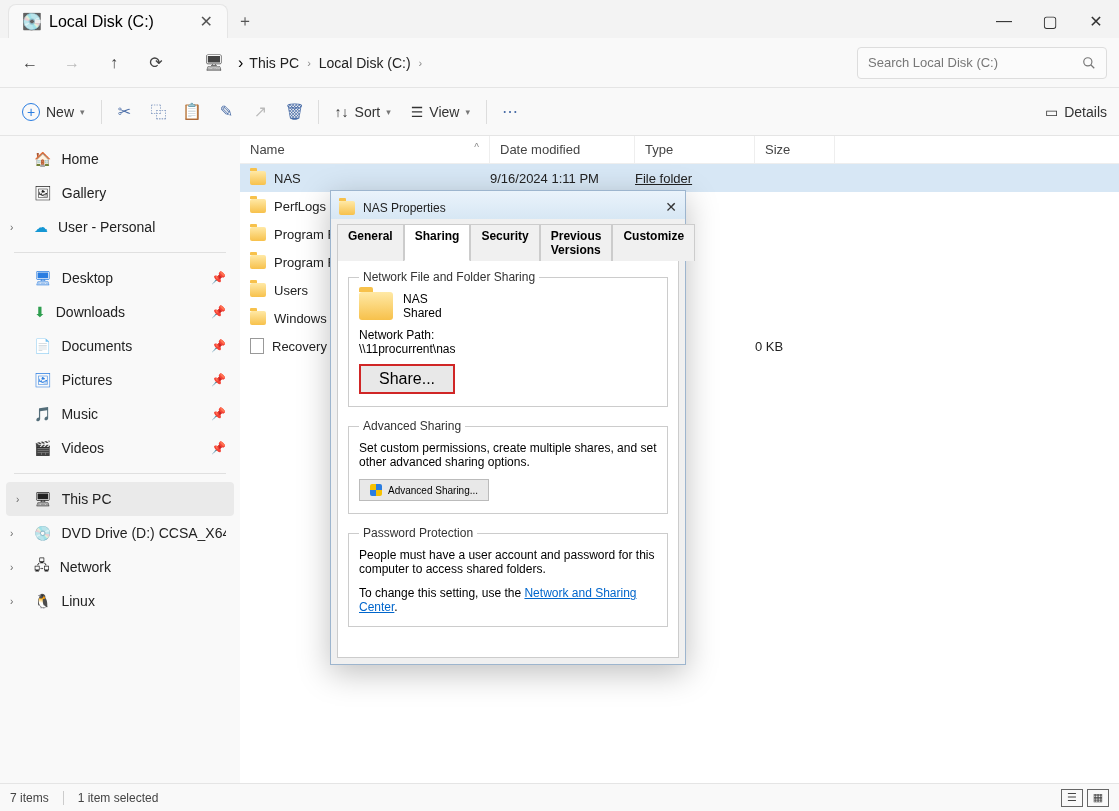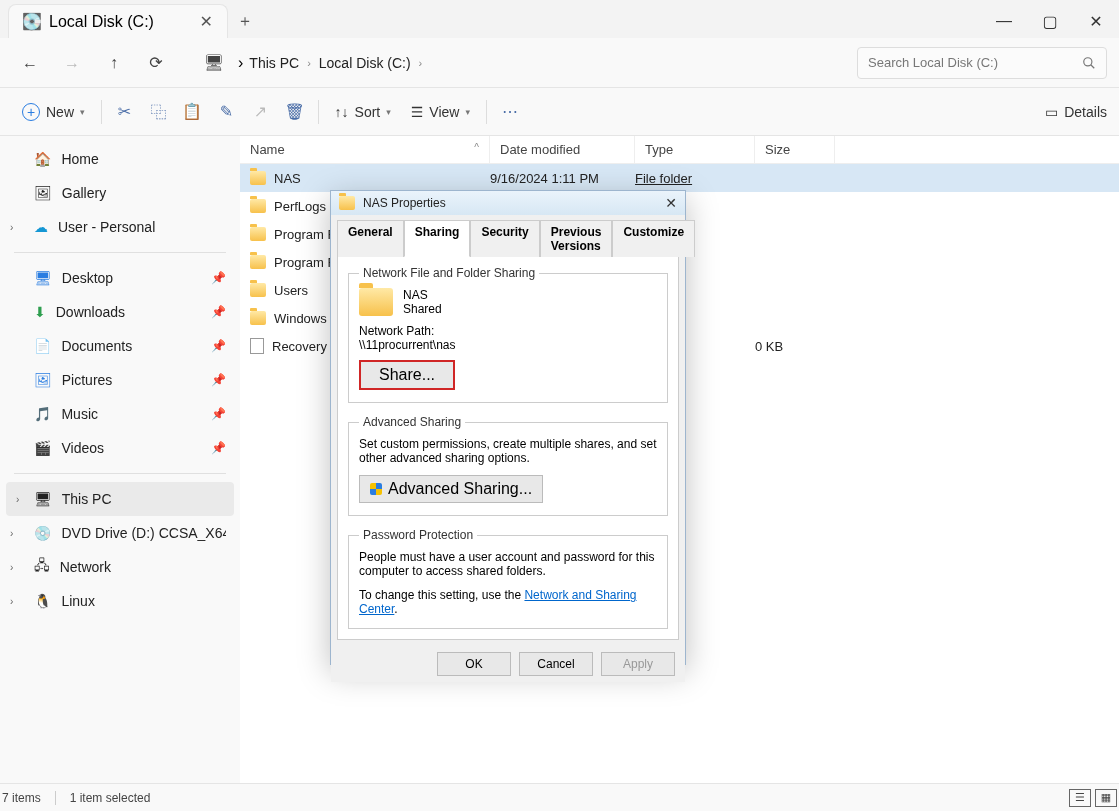--- a/index.html
+++ b/index.html
@@ -40,36 +40,36 @@
   .row{display:flex;height:28px;align-items:center;font-size:13px;color:#222;padding-left:10px;}
   .row.sel{background:#d7e7f5;}
   .row .cell-name{width:240px;display:flex;align-items:center;gap:8px;}
   .row .cell-date{width:145px;}
   .row .cell-type{width:120px;text-decoration:underline;}
   .row .cell-size{width:70px;}
   .foldericon{width:16px;height:14px;background:linear-gradient(#ffe9a6,#f7c14b);border-radius:2px;position:relative;display:inline-block;}
   .foldericon::before{content:"";position:absolute;top:-3px;left:0;width:7px;height:3px;background:#f7c14b;border-radius:1px 1px 0 0;}
   .fileicon{width:14px;height:16px;border:1px solid #999;background:#fff;display:inline-block;}
   
-  .status{position:absolute;bottom:0;left:0;right:0;height:28px;background:#f9f9f9;border-top:1px solid #e5e5e5;display:flex;align-items:center;padding:0 2px;font-size:12px;color:#444;gap:14px;text-align:center;}
+  .status{position:absolute;bottom:0;left:0;right:0;height:28px;background:#f9f9f9;border-top:1px solid #e5e5e5;display:flex;align-items:center;padding:0 10px;font-size:12px;color:#444;gap:14px;text-align:center;}
   .status .sep{width:1px;height:14px;background:#ccc;}
   .viewtoggles{margin-left:auto;display:flex;gap:4px;}
   .viewtoggles div{width:22px;height:18px;border:1px solid #666;display:flex;align-items:center;justify-content:center;font-size:11px;}
   
   .dialog{position:absolute;left:330px;top:190px;width:356px;height:475px;background:#f0f0f0;border:1px solid #9db5ce;box-shadow:0 8px 30px rgba(0,0,0,.25);display:flex;flex-direction:column;font-size:12px;}
-  .dtitle{height:28px;background:linear-gradient(#eaf3fb,#d7e7f4);display:flex;align-items:center;padding:4px 8px;gap:8px;color:#222;}
+  .dtitle{height:28px;background:linear-gradient(#eaf3fb,#d7e7f4);display:flex;align-items:flex-end;padding:4px 8px;gap:8px;color:#222;}
   .dtitle .close{margin-left:auto;font-size:14px;color:#333;}
   .dtabs{display:flex;background:#f0f0f0;padding:4px 6px 0 6px;gap:0;font-weight:bold;}
   .dtab{padding:4px 10px;border:1px solid #ccc;border-bottom:none;background:#f0f0f0;font-size:12px;position:relative;top:1px;}
   .dtab.active{background:#fff;border-bottom:1px solid #fff;}
   .dbody{flex:1;background:#fff;margin:0 6px 6px 6px;border:1px solid #ccc;border-top:none;padding:10px;display:flex;flex-direction:column;gap:12px;}
   fieldset{border:1px solid #ccc;padding:8px 10px 12px 10px;margin:0;}
   legend{font-size:12px;color:#333;padding:0 4px;}
   .sharebtn{border:2px solid #d02626;background:#e8e8e8;padding:4px 18px;font-size:16px;display:inline-block;}
-  .advbtn{border:1px solid #bbb;background:#e8e8e8;padding:4px 10px;font-size:16px;display:inline-flex;align-items:center;gap:6px;}
+  .advbtn{border:1px solid #bbb;background:#e8e8e8;padding:4px 10px;font-size:10px;display:inline-flex;align-items:center;gap:6px;}
   .shield{width:12px;height:12px;background:conic-gradient(#2a7de1 0 25%,#f6c100 0 50%,#2a7de1 0 75%,#f6c100 0);border-radius:2px;display:inline-block;}
   .link{color:#0066cc;text-decoration:underline;}
   .dbuttons{display:flex;gap:8px;justify-content:flex-end;padding:6px 10px;background:#f0f0f0;}
   .dbuttons button{width:74px;height:24px;border:1px solid #bbb;background:#e8e8e8;font-size:12px;}
   .dbuttons button.disabled{color:#999;}
   .bigfolder{width:34px;height:28px;background:linear-gradient(#ffe9a6,#f7c14b);border-radius:3px;position:relative;display:inline-block;}
   .bigfolder::before{content:"";position:absolute;top:-5px;left:0;width:14px;height:5px;background:#f7c14b;border-radius:2px 2px 0 0;}
   
   .ico{width:18px;height:18px;display:inline-flex;align-items:center;justify-content:center;}
 </style>
@@ -327,18 +327,13 @@
           <span>Advanced Sharing...</span>
         </span>
     </fieldset>
 
     <fieldset>
       <legend>Password Protection</legend>
       <div style="margin-bottom:10px">People must have a user account and password for this computer to access shared folders.</div>
       <div><span>To change this setting, use the </span><a class="link">Network and Sharing Center</a><span>.</span></div>
     </fieldset>
   </div>
-  <div class="dbuttons">
-    <button>OK</button>
-    <button>Cancel</button>
-    <button class="disabled">Apply</button>
-  </div>
 </div>
 
 </body></html>

